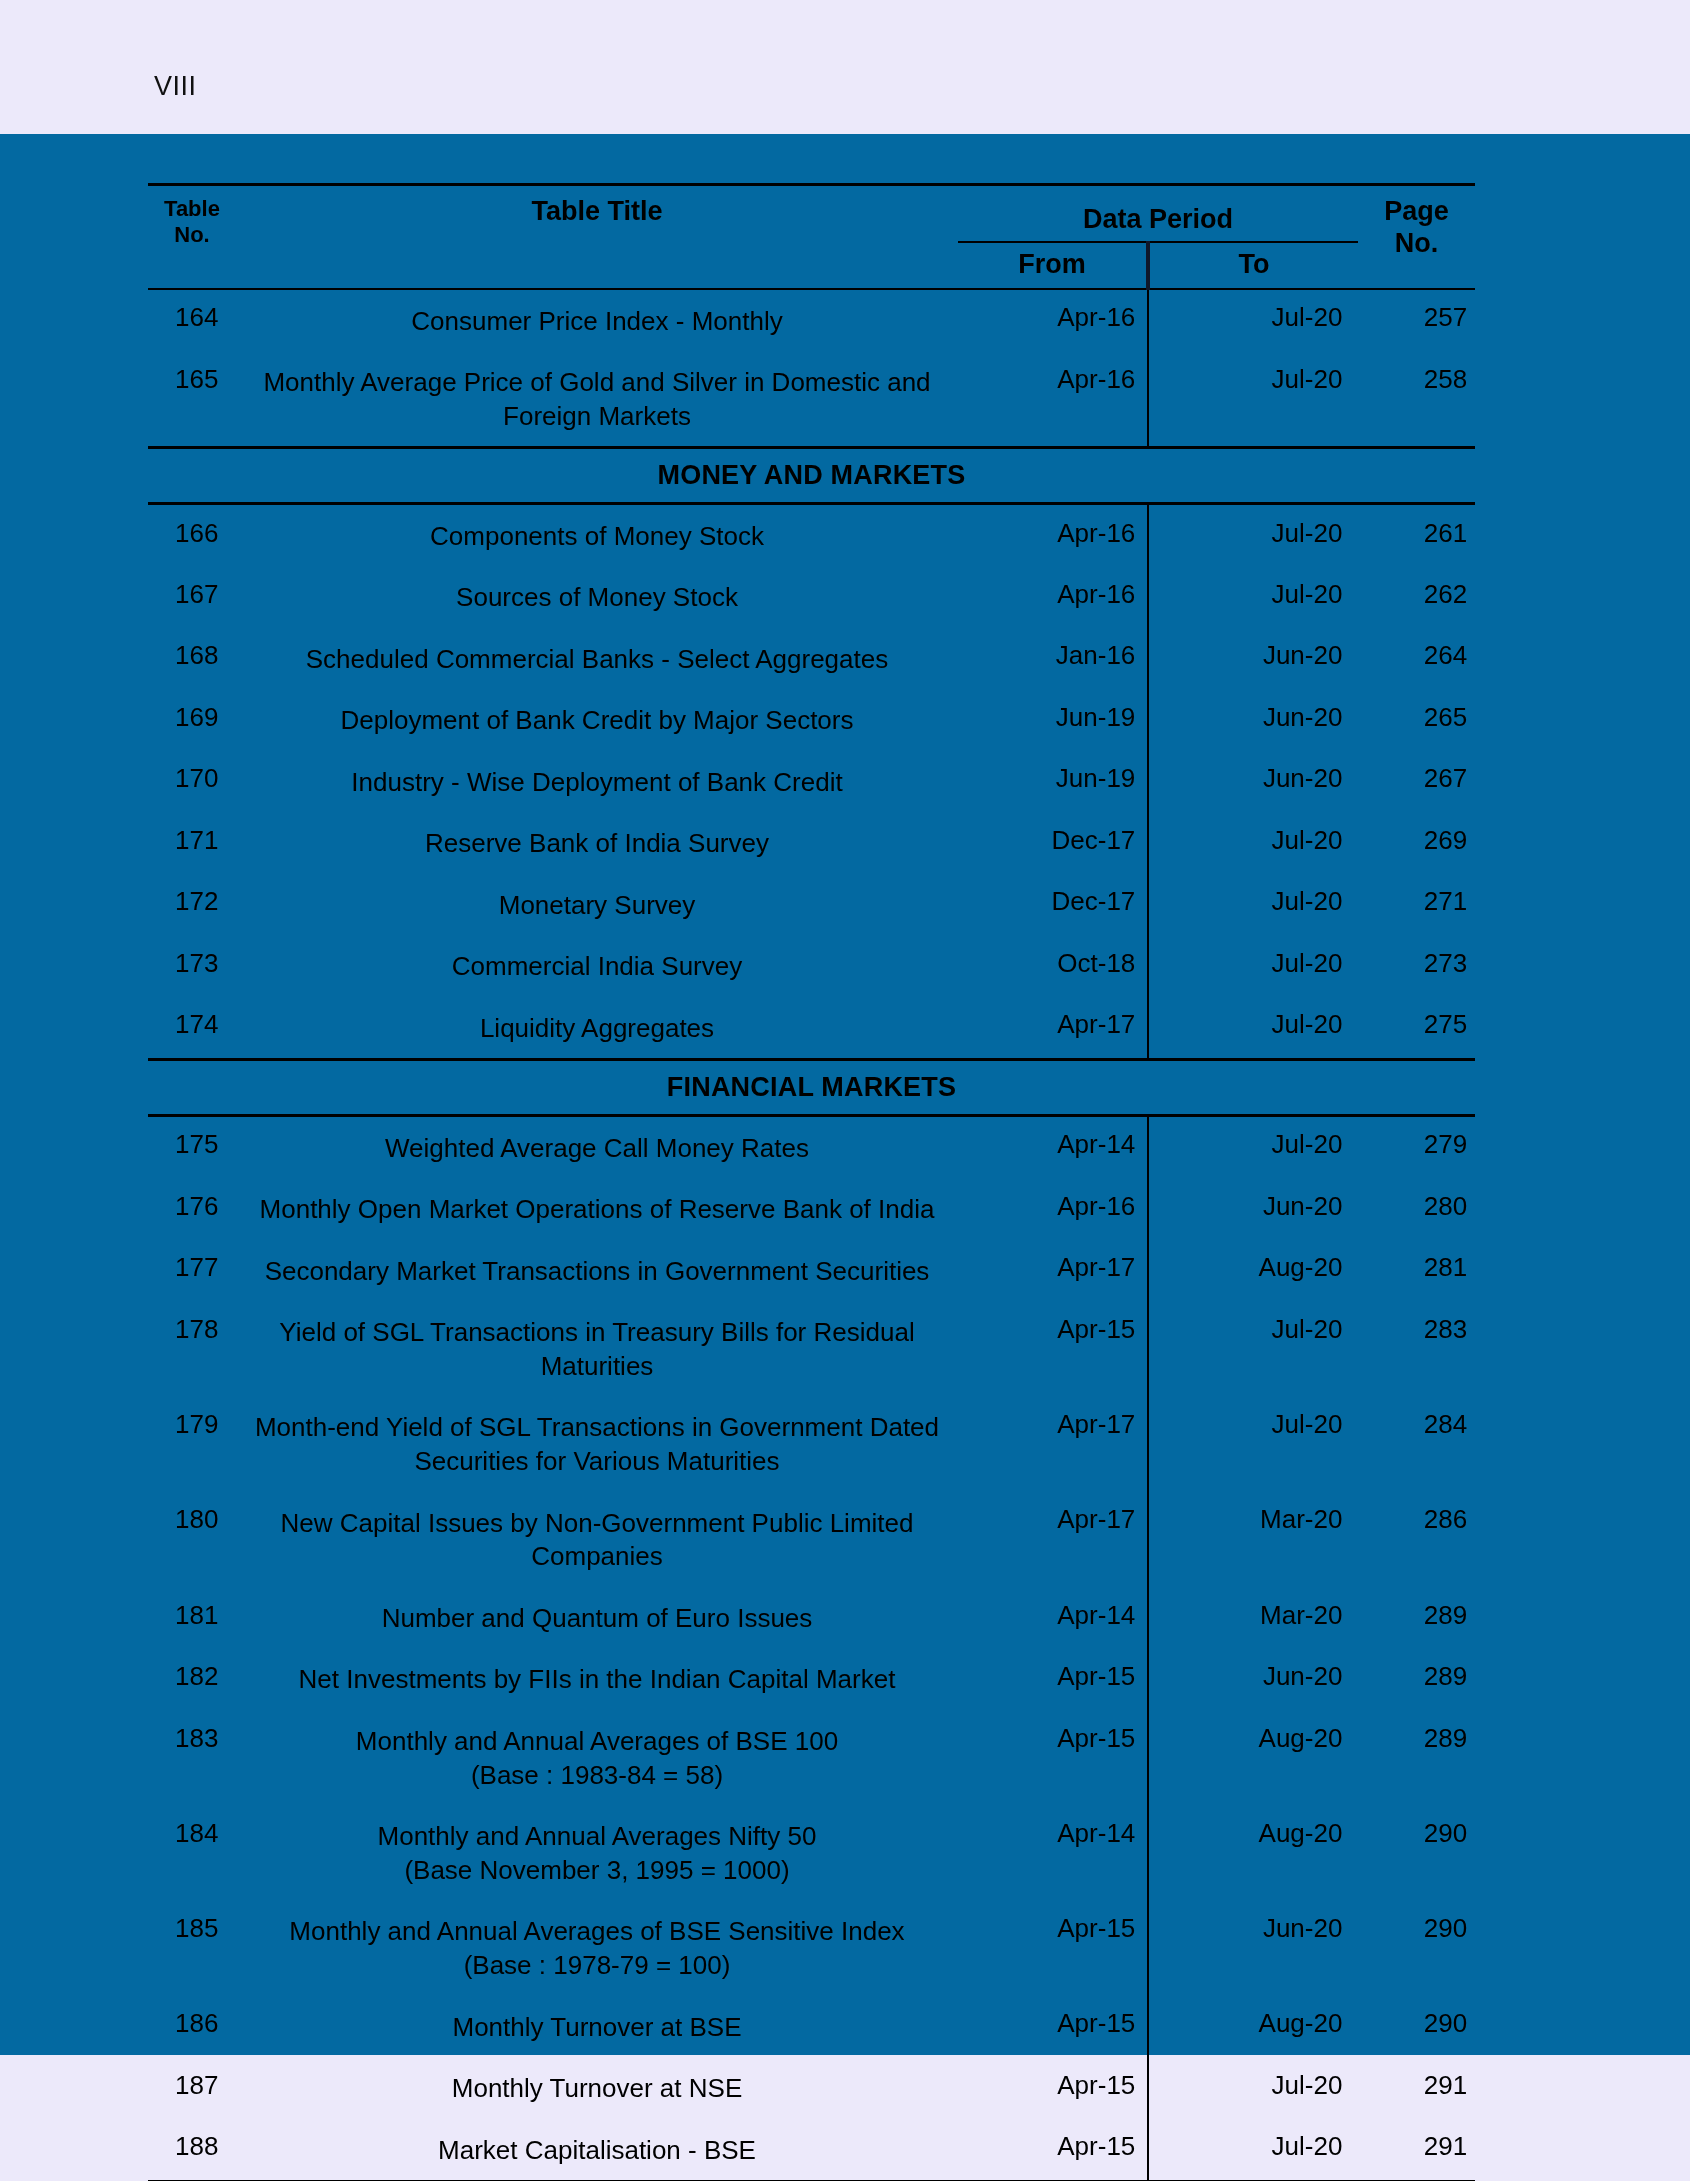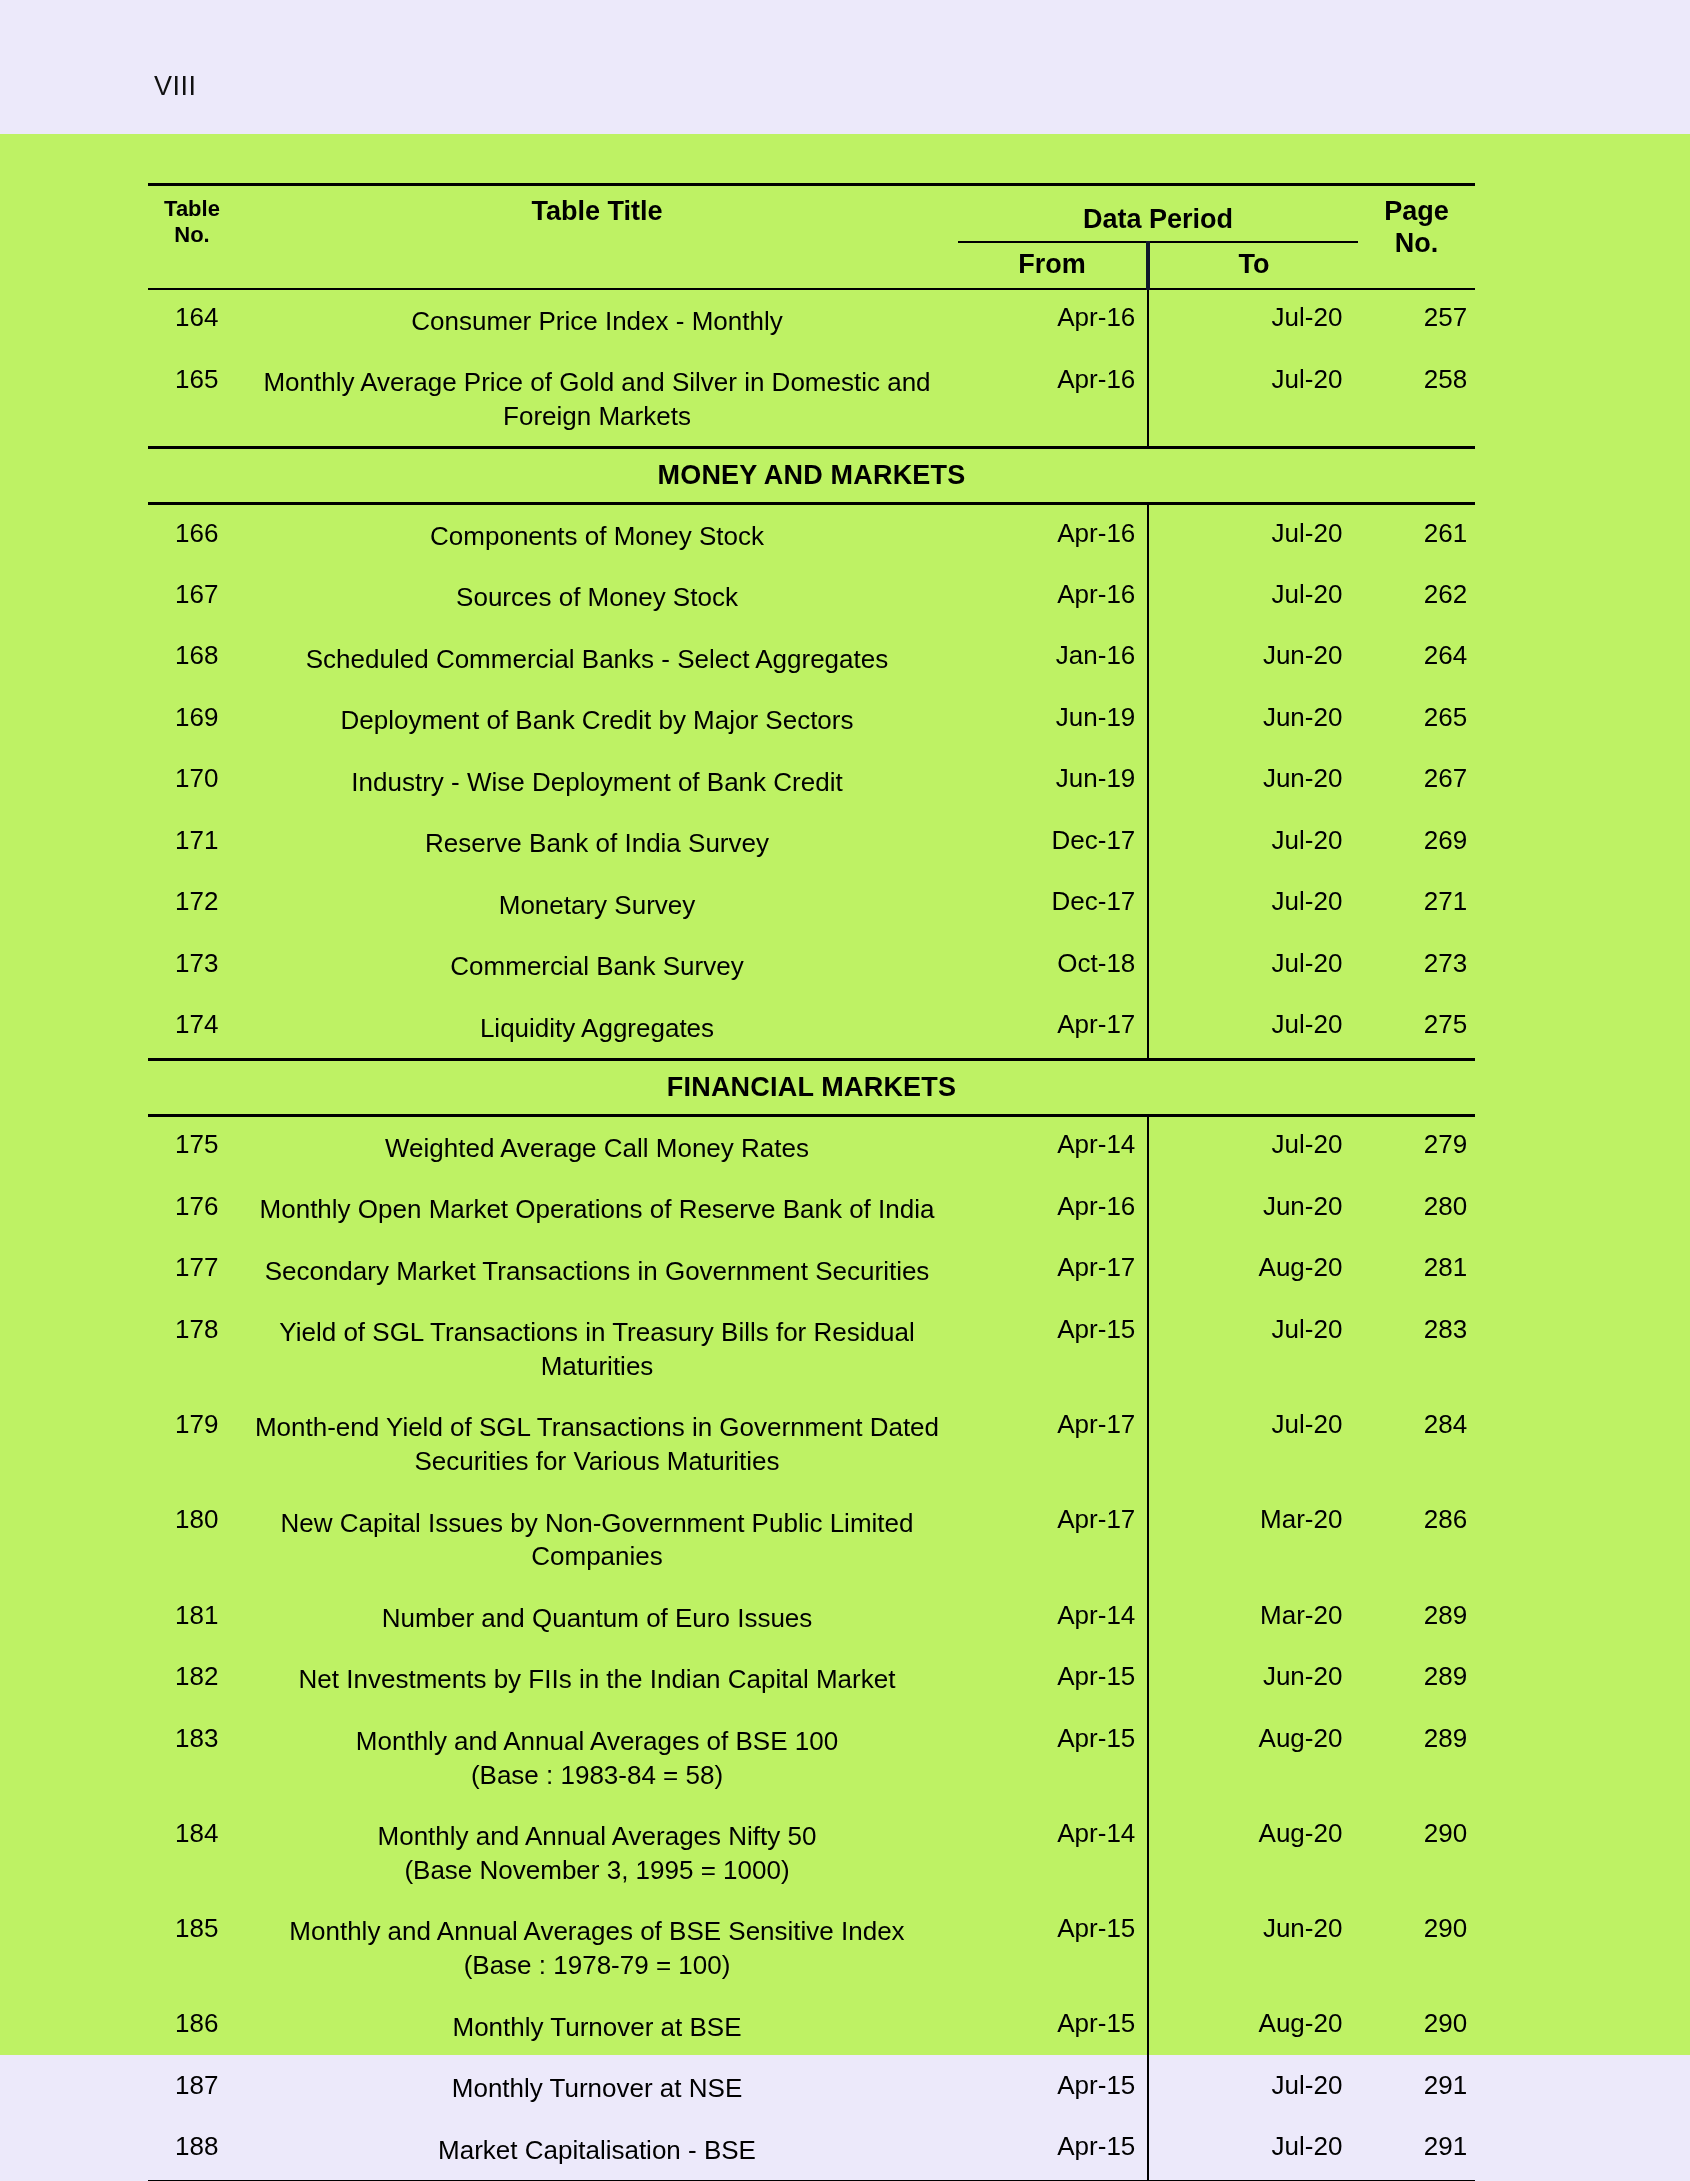--- a/index.html
+++ b/index.html
@@ -10,21 +10,21 @@
     width: 1690px;
     height: 2182px;
     background: #ffffff;
     font-family: "Liberation Sans", sans-serif;
     -webkit-font-smoothing: antialiased;
   }
   .page {
     position: relative;
     width: 1690px;
     height: 2182px;
-    background: #bef264;
+    background: #0369a1;
     overflow: hidden;
   }
   
   .band {
     position: absolute;
     left: 0;
     width: 1690px;
     background: #ece9fa;
   }
   .band-top {
@@ -284,21 +284,21 @@
           </tr>
           <tr>
             <td class="c-no">172</td>
             <td class="c-title"><span>Monetary Survey</span></td>
             <td class="c-from">Dec-17</td>
             <td class="c-to">Jul-20</td>
             <td class="c-page">271</td>
           </tr>
           <tr>
             <td class="c-no">173</td>
-            <td class="c-title"><span>Commercial Bank Survey</span></td>
+            <td class="c-title"><span>Commercial India Survey</span></td>
             <td class="c-from">Oct-18</td>
             <td class="c-to">Jul-20</td>
             <td class="c-page">273</td>
           </tr>
           <tr>
             <td class="c-no">174</td>
             <td class="c-title"><span>Liquidity Aggregates</span></td>
             <td class="c-from">Apr-17</td>
             <td class="c-to">Jul-20</td>
             <td class="c-page">275</td>

